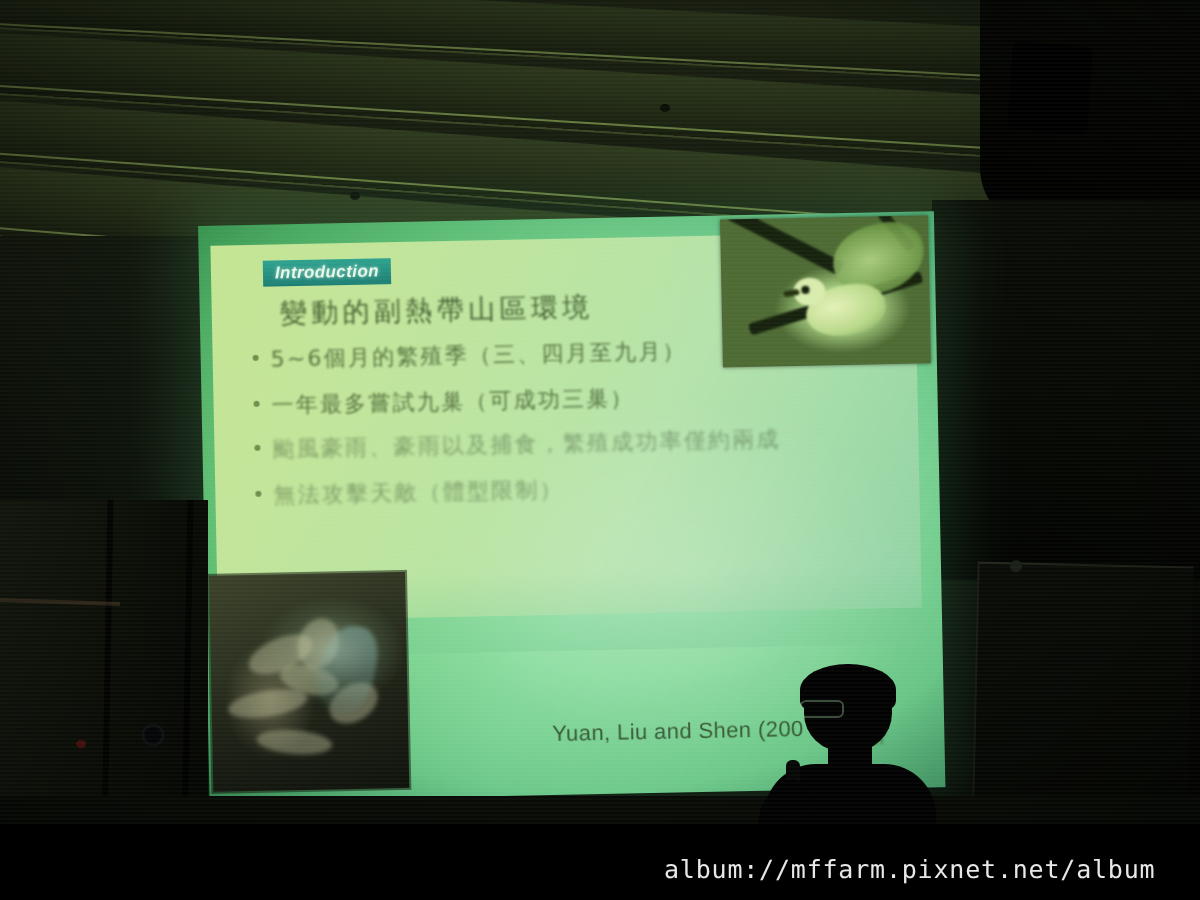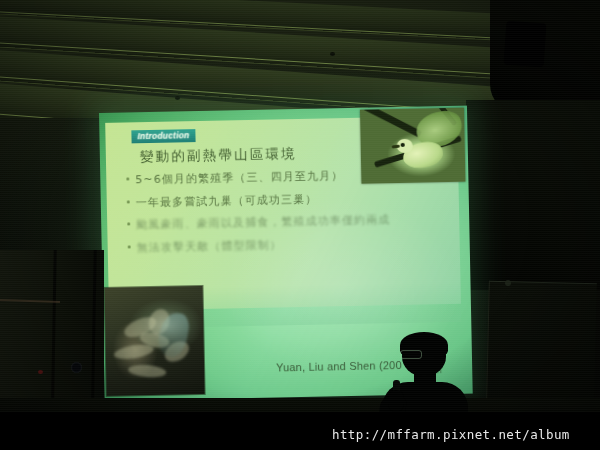--- a/index.html
+++ b/index.html
@@ -272,15 +272,15 @@
     <div class="sp-glasses"></div>
     <div class="sp-arm"></div>
     <div class="sp-mic"></div>
     <div class="sp-hand"></div>
   </div>
 
   <div class="vignette"></div>
   <div class="noise"></div>
 
   <div class="wm-bar"></div>
-  <div class="wm-text">http://mffarm.pixnet.net/album</div>
+  <div class="wm-text">album://mffarm.pixnet.net/album</div>
 
 </div>
 
 </body></html>

